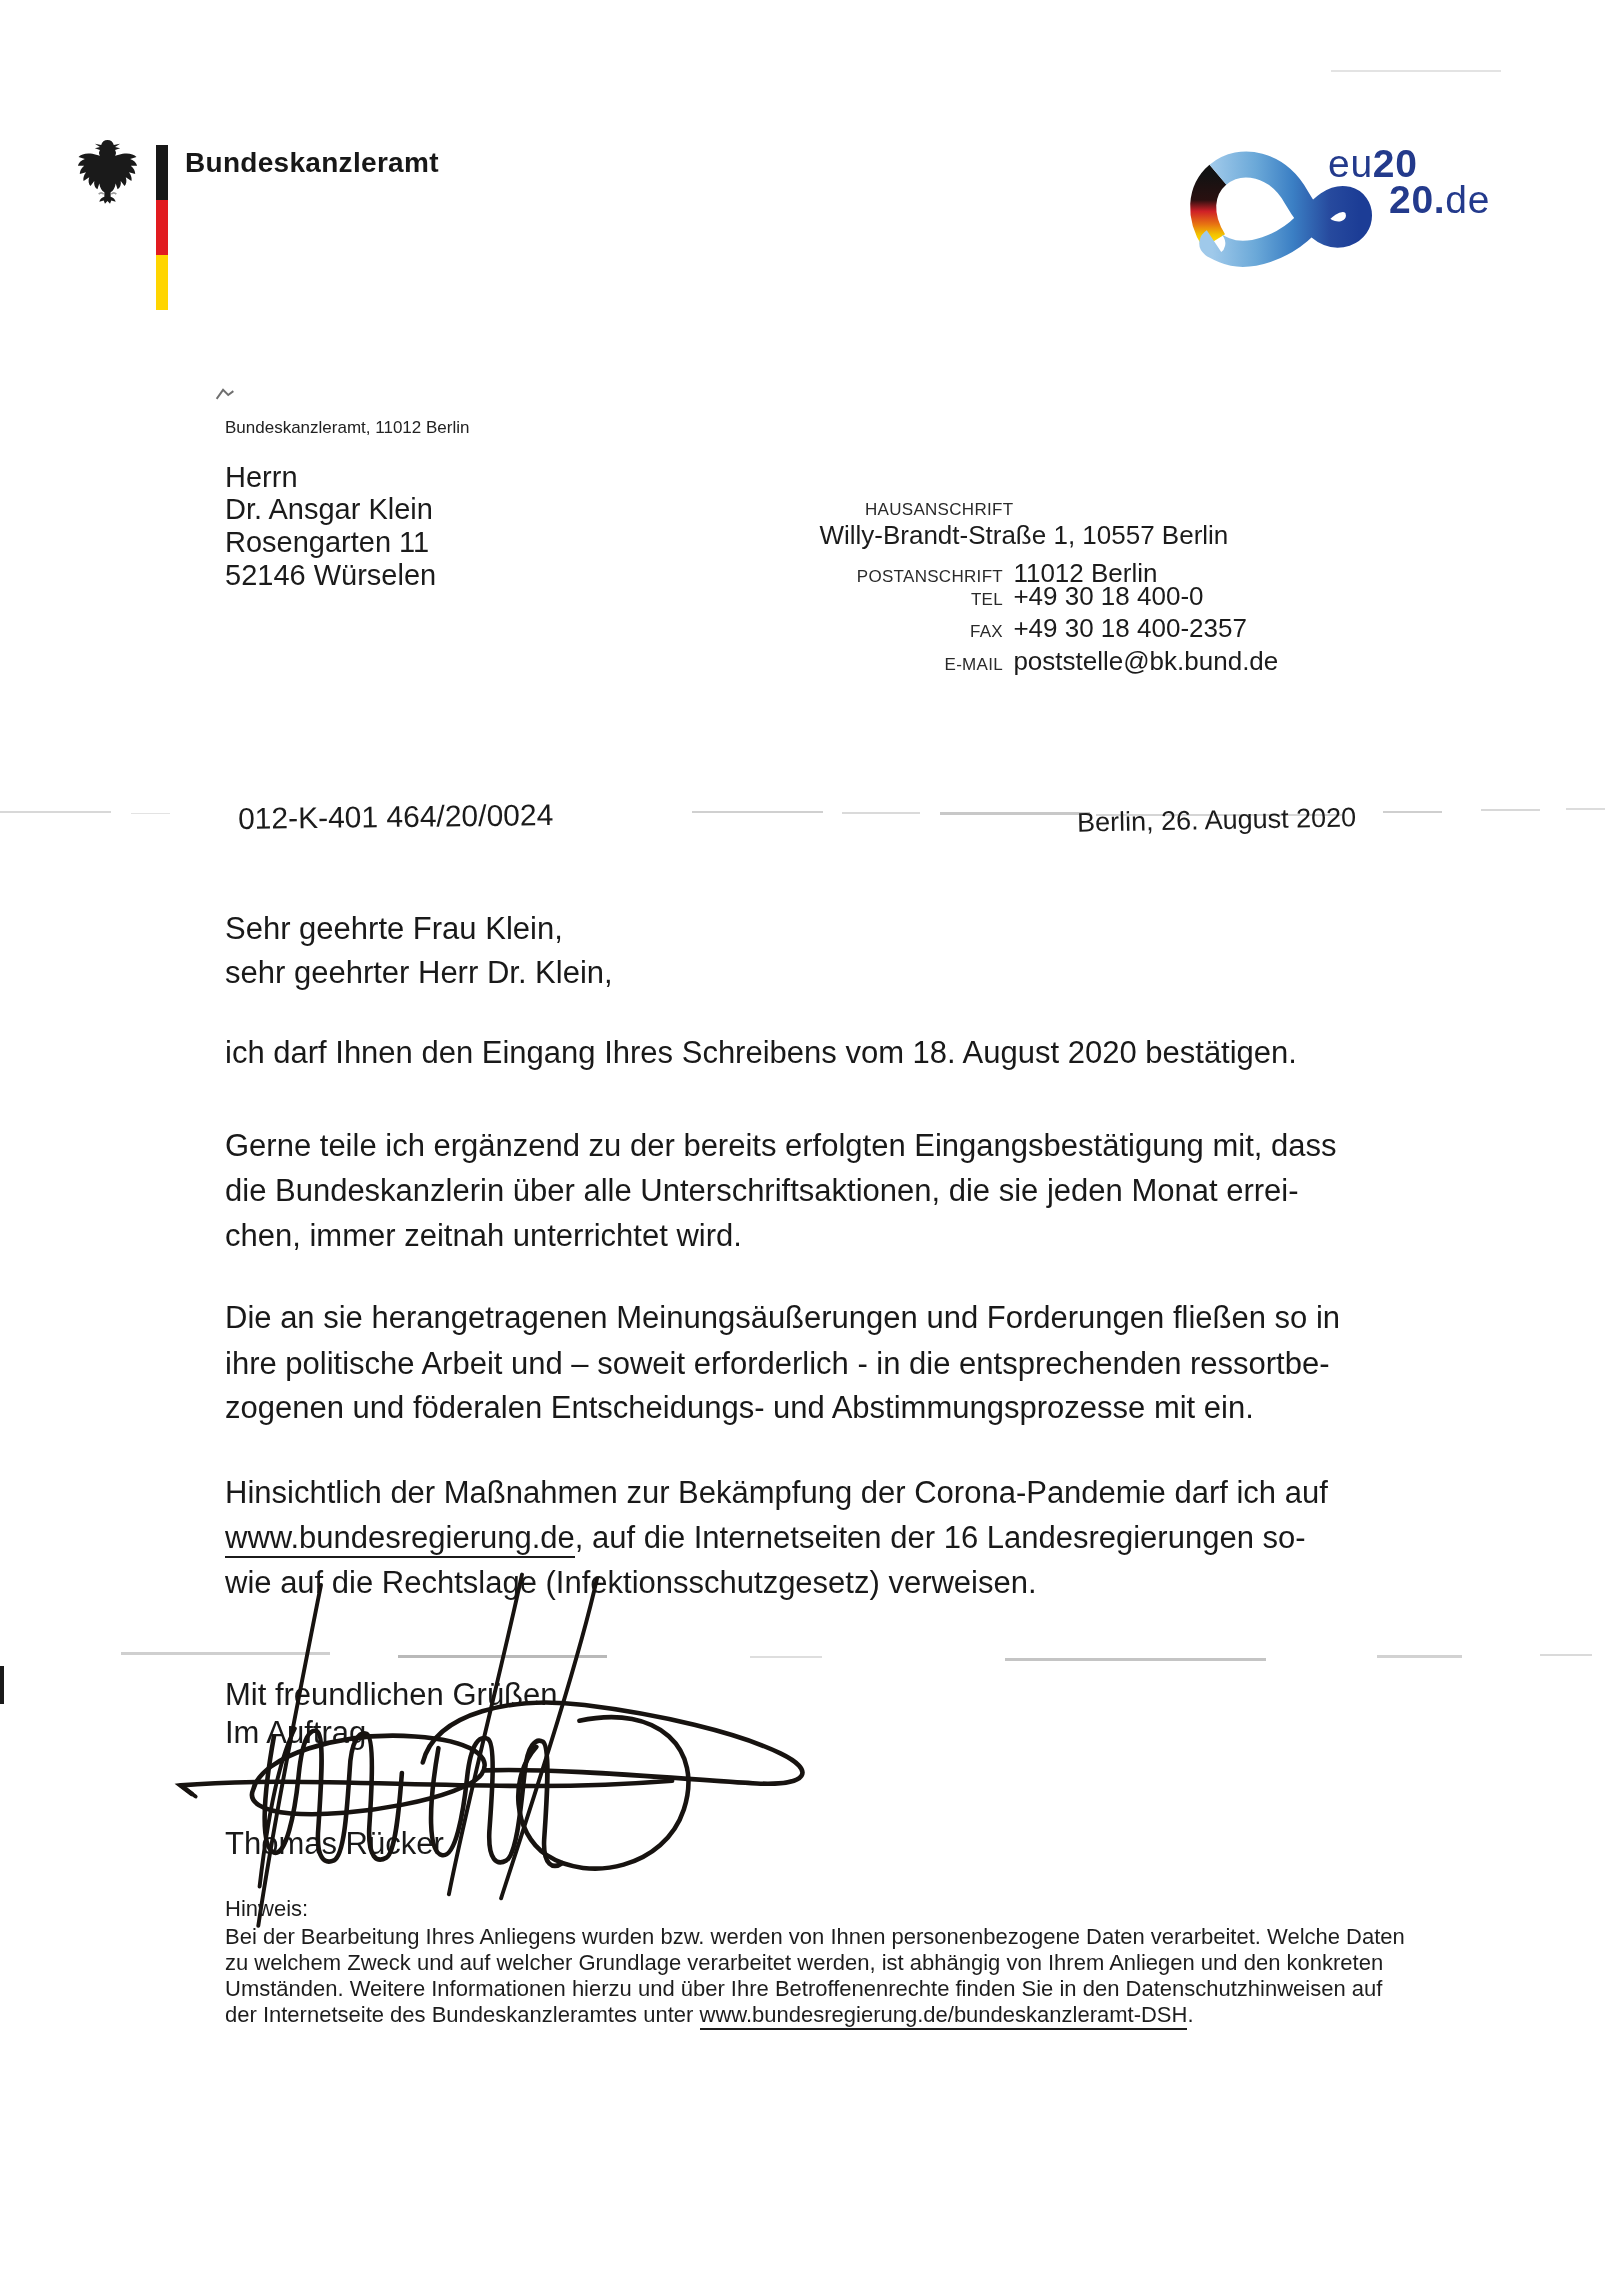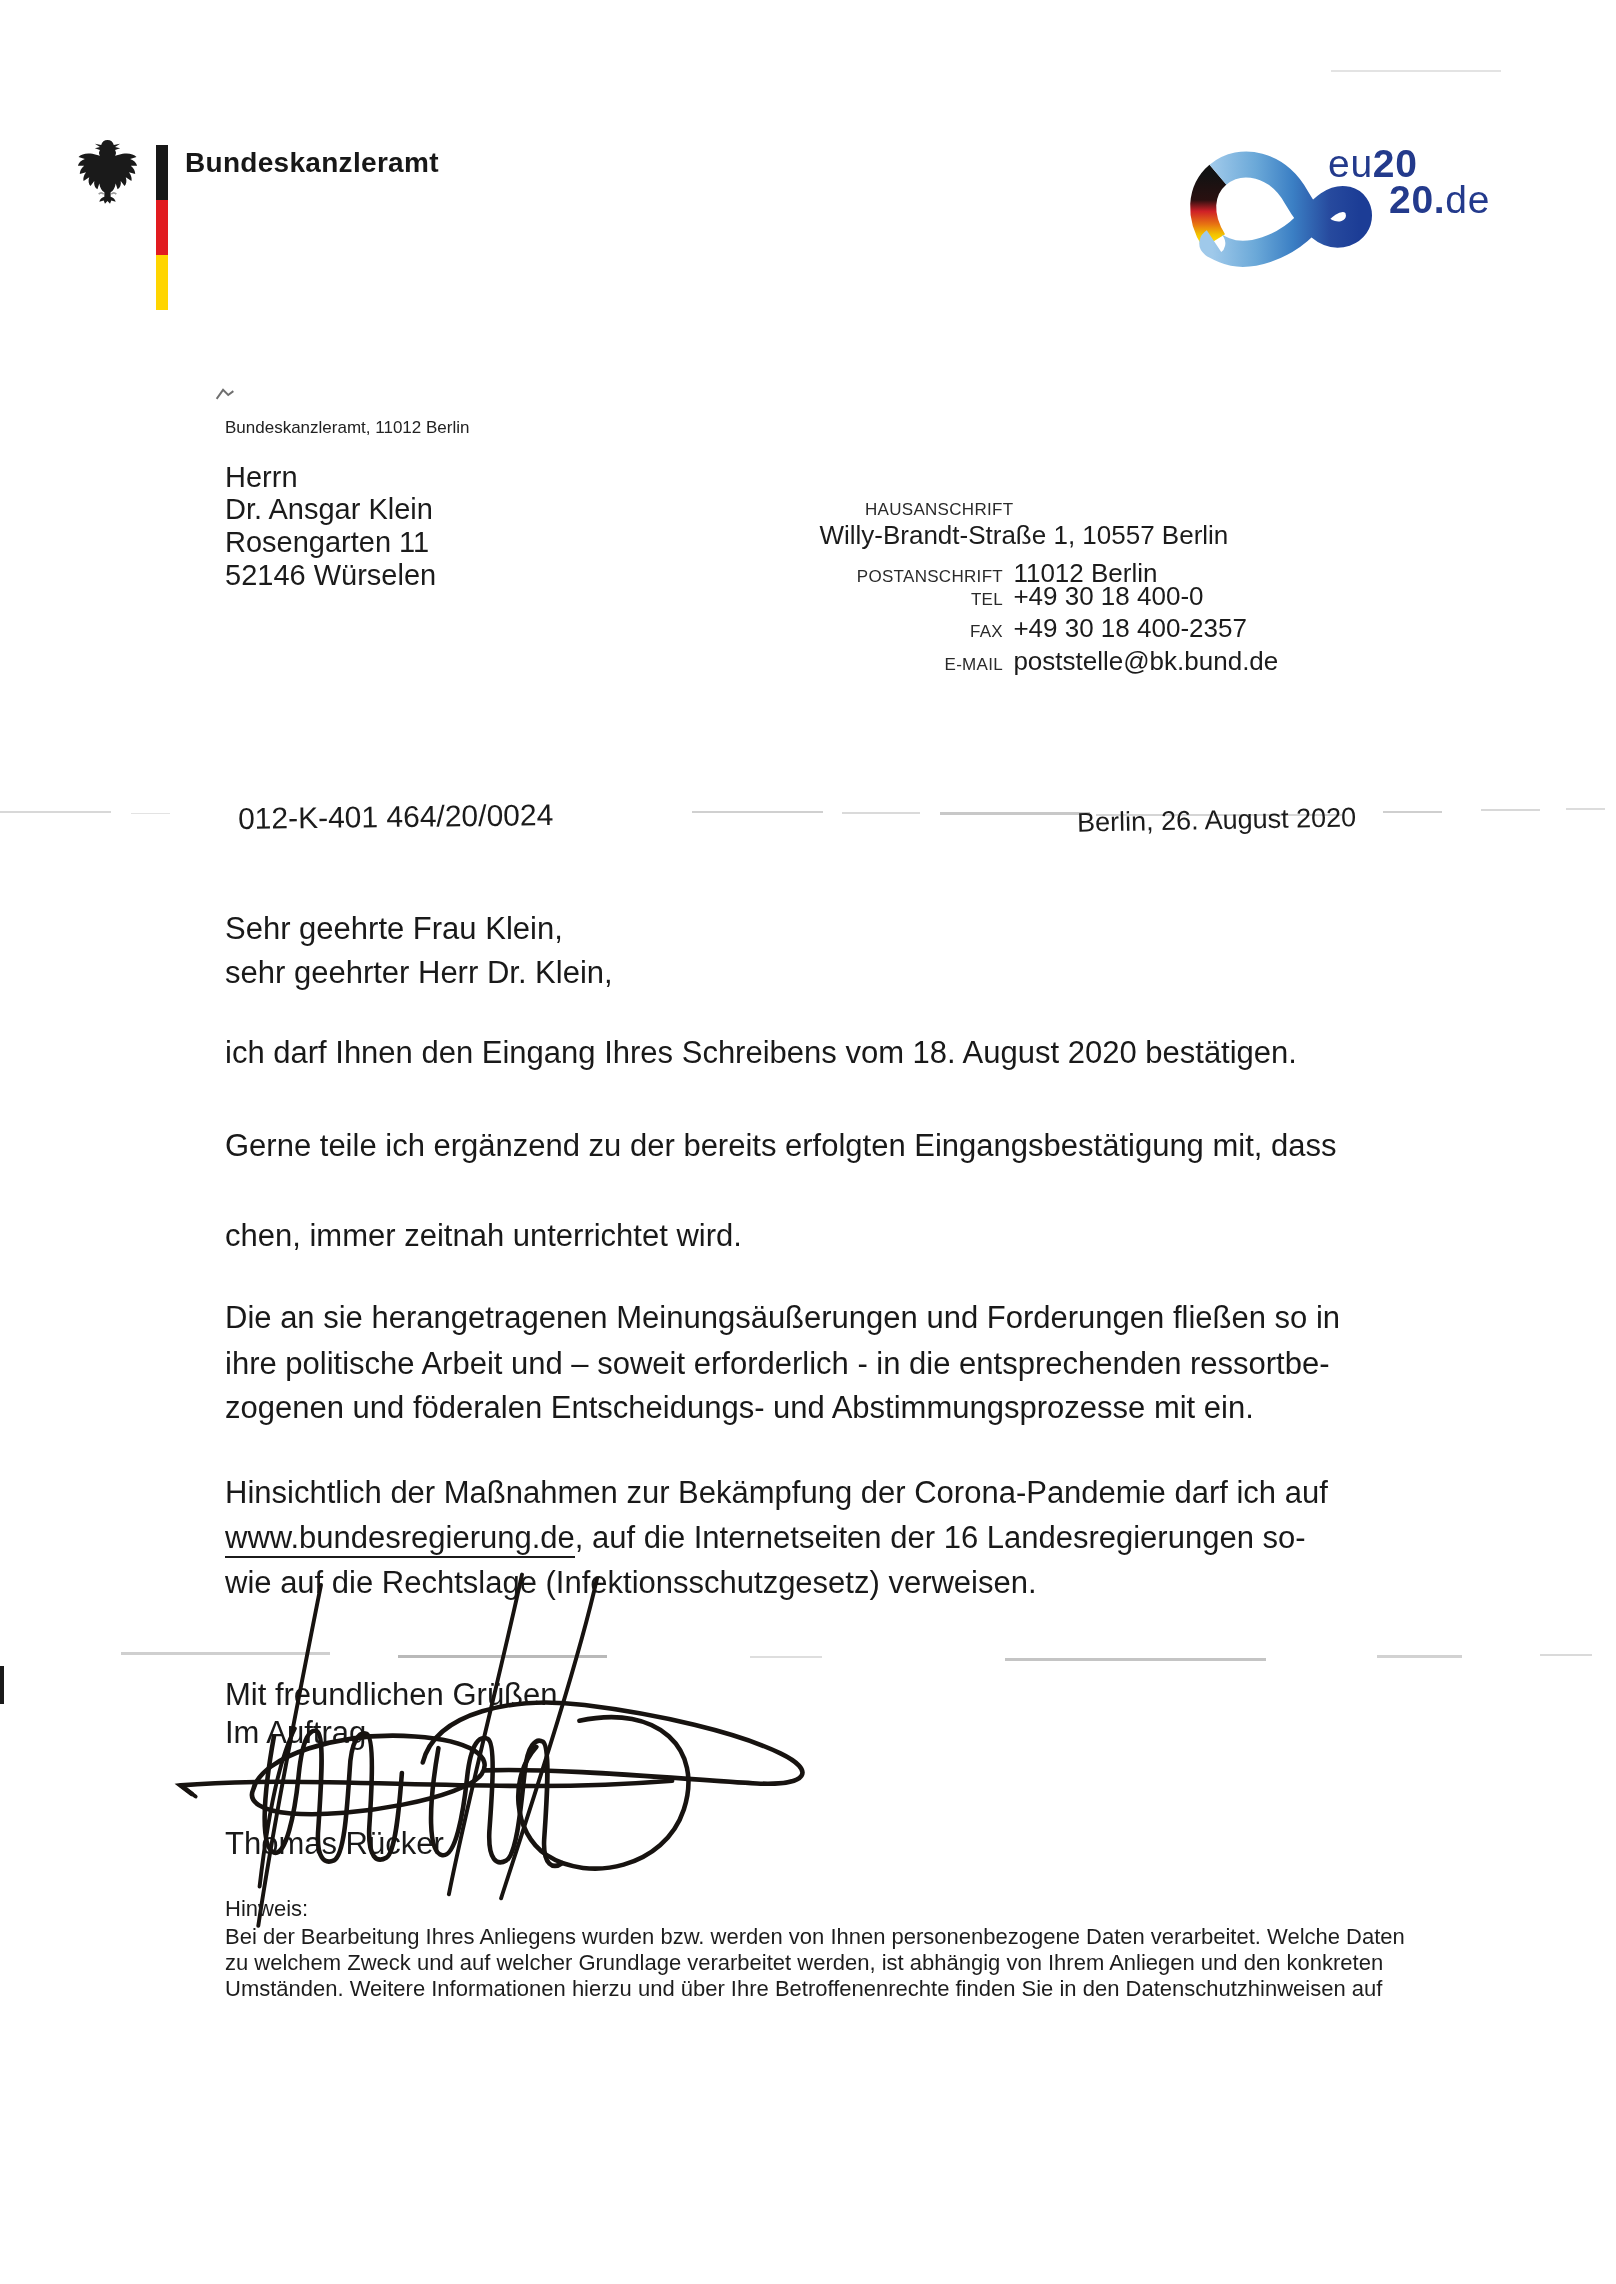--- a/index.html
+++ b/index.html
@@ -132,20 +132,21 @@
 
   <div class="abs ref-num" style="left:238px; top:800px;">012-K-401 464/20/0024</div>
   <div class="abs ref-date" style="left:1077px; top:805px;">Berlin, 26. August 2020</div>
 
   <div class="abs body-line" style="left:225px; top:911px;">Sehr geehrte Frau Klein,</div>
   <div class="abs body-line" style="left:225px; top:955px;">sehr geehrter Herr Dr. Klein,</div>
 
   <div class="abs body-line" style="left:225px; top:1035px;">ich darf Ihnen den Eingang Ihres Schreibens vom 18. August 2020 bestätigen.</div>
 
   <div class="abs body-line" style="left:225px; top:1128px;">Gerne teile ich ergänzend zu der bereits erfolgten Eingangsbestätigung mit, dass</div>
+  <div class="abs body-line" style="left:225px; top:1173px;">die Bundeskanzlerin über alle Unterschriftsaktionen, die sie jeden Monat errei-</div>
   <div class="abs body-line" style="left:225px; top:1218px;">chen, immer zeitnah unterrichtet wird.</div>
 
   <div class="abs body-line" style="left:225px; top:1300px;">Die an sie herangetragenen Meinungsäußerungen und Forderungen fließen so in</div>
   <div class="abs body-line" style="left:225px; top:1346px;">ihre politische Arbeit und – soweit erforderlich - in die entsprechenden ressortbe-</div>
   <div class="abs body-line" style="left:225px; top:1390px;">zogenen und föderalen Entscheidungs- und Abstimmungsprozesse mit ein.</div>
 
   <div class="abs body-line" style="left:225px; top:1475px;">Hinsichtlich der Maßnahmen zur Bekämpfung der Corona-Pandemie darf ich auf</div>
   <div class="abs body-line" style="left:225px; top:1520px;"><span class="doc-link">www.bundesregierung.de</span><span>, auf die Internetseiten der 16 Landesregierungen so-</span></div>
   <div class="abs body-line" style="left:225px; top:1565px;">wie auf die Rechtslage (Infektionsschutzgesetz) verweisen.</div>
 
@@ -183,15 +184,16 @@
         C786,2808 780,2722 822,2676"></path>
       <path stroke-width="7" d="M294,2748 L277,2735 C420,2722 620,2736 820,2736 C900,2736 980,2732 1030,2728"></path>
       <path stroke-width="6" d="M277,2735 L300,2752"></path>
     </svg>
   </div>
 
   <div class="abs fine-line" style="left:225px; top:1896px;">Hinweis:</div>
   <div class="abs fine-line" style="left:225px; top:1924px;">Bei der Bearbeitung Ihres Anliegens wurden bzw. werden von Ihnen personenbezogene Daten verarbeitet. Welche Daten</div>
   <div class="abs fine-line" style="left:225px; top:1950px;">zu welchem Zweck und auf welcher Grundlage verarbeitet werden, ist abhängig von Ihrem Anliegen und den konkreten</div>
   <div class="abs fine-line" style="left:225px; top:1976px;">Umständen. Weitere Informationen hierzu und über Ihre Betroffenenrechte finden Sie in den Datenschutzhinweisen auf</div>
+  <div class="abs fine-line" style="left:225px; top:2002px;"><span>der Internetseite des Bundeskanzleramtes unter </span><span class="fine-link">www.bundesregierung.de/bundeskanzleramt-DSH</span><span>.</span></div>
 
 </div>
 
 
 </body></html>

